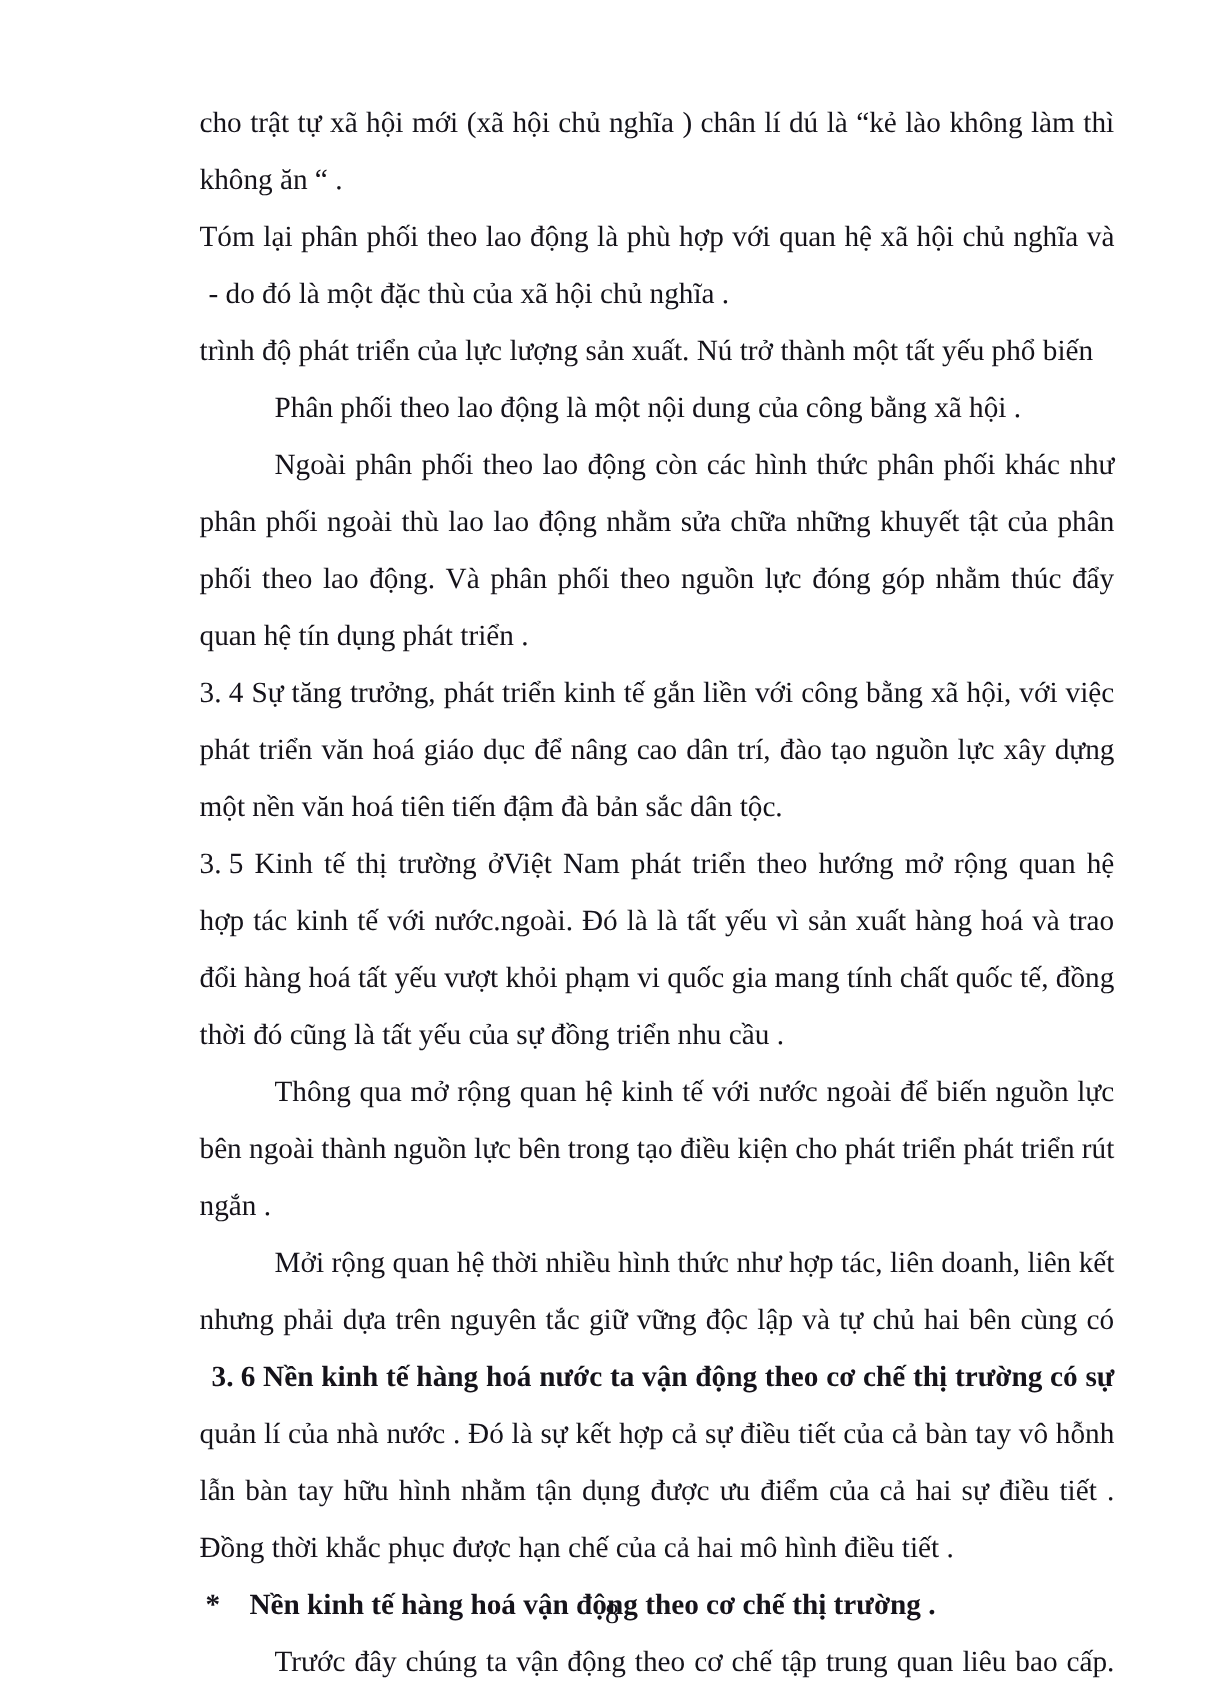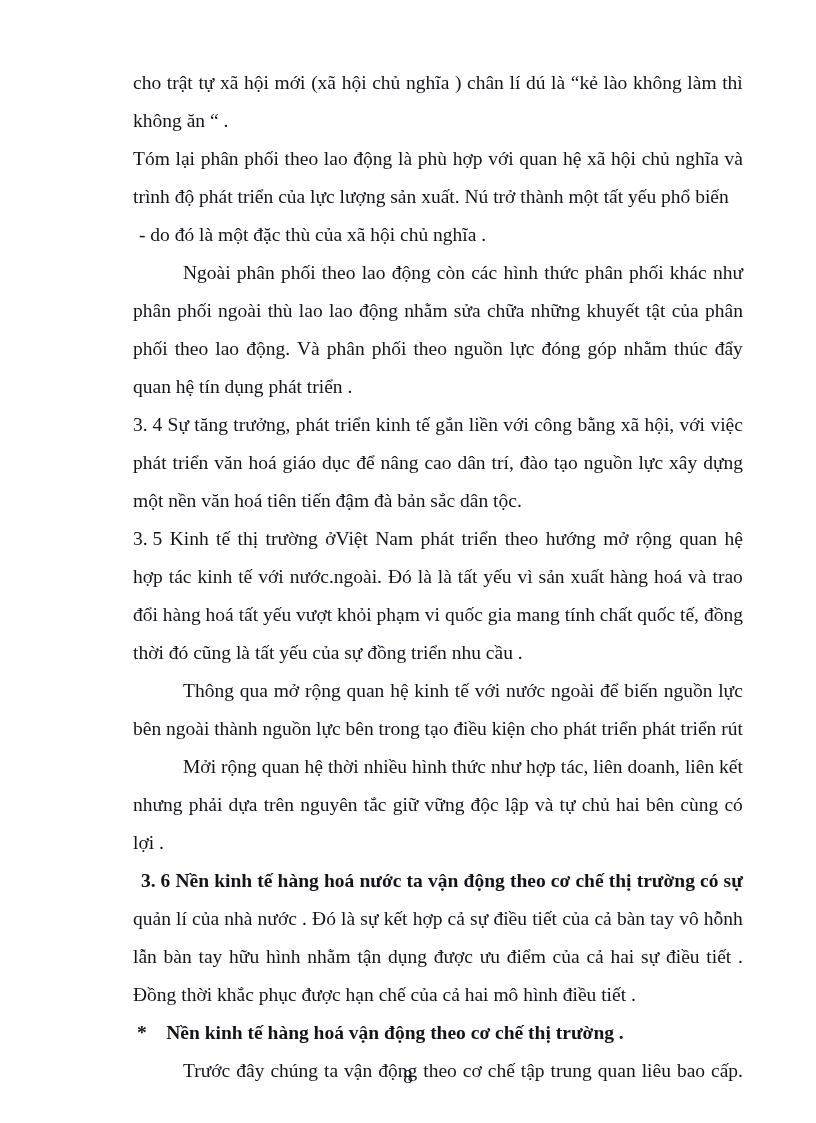--- a/index.html
+++ b/index.html
@@ -137,22 +137,23 @@
         <span>hợp</span>
         <span>với</span>
         <span>quan</span>
         <span>hệ</span>
         <span>xã</span>
         <span>hội</span>
         <span>chủ</span>
         <span>nghĩa</span>
         <span>và</span>
       </div>
+      <div class="line flush indent-dash">- do đó là một đặc thù của xã hội chủ nghĩa .</div>
       <div class="line flush">trình độ phát triển của lực lượng sản xuất. Nú trở thành một tất yếu phổ biến</div>
-      <div class="line flush indent-dash">- do đó là một đặc thù của xã hội chủ nghĩa .</div>
+      <div class="line flush indent-para">Phân phối theo lao động là một nội dung của công bằng xã hội .</div>
       <div class="line justify indent-para">
         <span>Ngoài</span>
         <span>phân</span>
         <span>phối</span>
         <span>theo</span>
         <span>lao</span>
         <span>động</span>
         <span>còn</span>
         <span>các</span>
         <span>hình</span>
@@ -321,20 +322,21 @@
         <span>tạo</span>
         <span>điều</span>
         <span>kiện</span>
         <span>cho</span>
         <span>phát</span>
         <span>triển</span>
         <span>phát</span>
         <span>triển</span>
         <span>rút</span>
       </div>
+      <div class="line flush">ngắn .</div>
       <div class="line justify indent-para">
         <span>Mởi</span>
         <span>rộng</span>
         <span>quan</span>
         <span>hệ</span>
         <span>thời</span>
         <span>nhiều</span>
         <span>hình</span>
         <span>thức</span>
         <span>như</span>
@@ -357,21 +359,20 @@
         <span>độc</span>
         <span>lập</span>
         <span>và</span>
         <span>tự</span>
         <span>chủ</span>
         <span>hai</span>
         <span>bên</span>
         <span>cùng</span>
         <span>có</span>
       </div>
-      <div class="line flush">lợi .</div>
       <div class="line justify indent-small">
         <span>3. 6</span>
         <span>Nền</span>
         <span>kinh</span>
         <span>tế</span>
         <span>hàng</span>
         <span>hoá</span>
         <span>nước</span>
         <span>ta</span>
         <span>vận</span>

